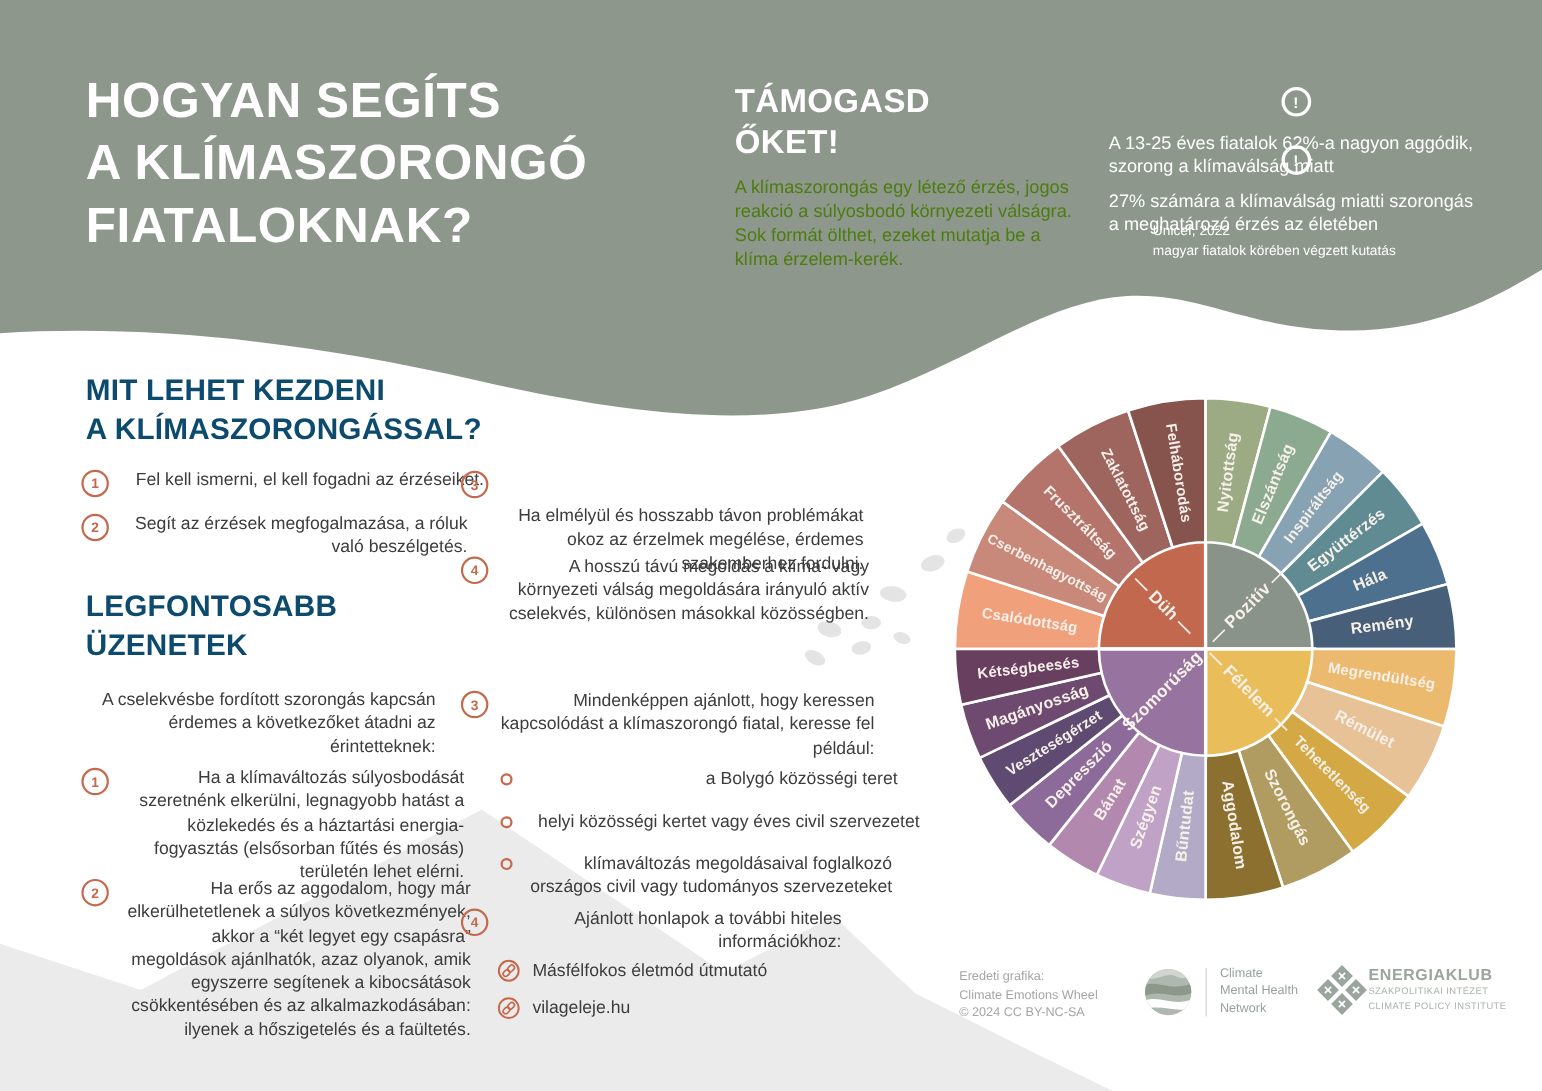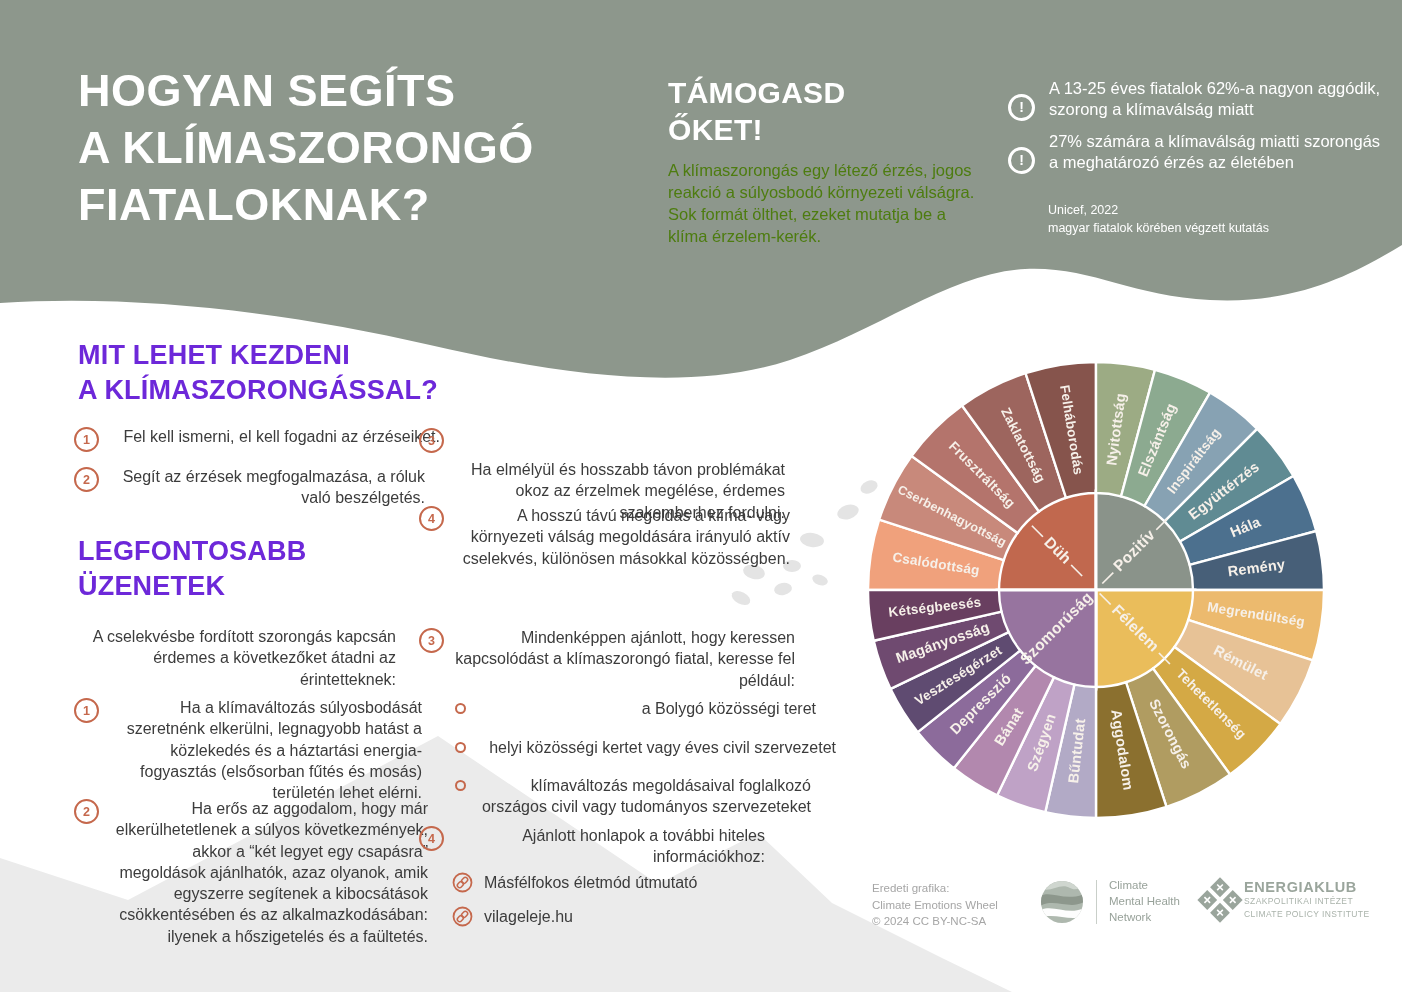--- a/index.html
+++ b/index.html
@@ -5,28 +5,28 @@
   html,body{margin:0;padding:0;background:#fff;}
   .canvas{position:relative;width:1402px;height:992px;background:#ffffff;
           font-family:"Liberation Sans",sans-serif;overflow:hidden;}
   .abs{position:absolute;}
   svg.layer{position:absolute;left:0;top:0;}
   .hdr-title{left:78px;top:62px;font-size:45px;font-weight:700;line-height:1.27;
              color:#fff;letter-spacing:.5px;}
   .hdr-sub{left:668px;top:74px;font-size:30px;font-weight:700;line-height:1.24;
            color:#fff;letter-spacing:.3px;}
   .hdr-para{left:668px;top:159px;width:318px;font-size:16.5px;line-height:1.34;color:#4d7c0f;}
-  .fact{display:flex;gap:14px;align-items:flex-end;}
+  .fact{display:flex;gap:14px;align-items:center;flex-direction:column;}
   .fact-text{font-size:16.5px;line-height:1.3;color:#fff;width:340px;}
   .alert{flex:0 0 auto;width:21px;height:21px;border:3px solid #fff;border-radius:50%;
          display:flex;align-items:center;justify-content:center;
          color:#fff;font-weight:700;font-size:14px;margin-top:1px;}
   .alert::after{content:"!";}
   .src{left:1048px;top:201px;font-size:12.5px;line-height:1.45;color:#fff;}
-  .sec-head{font-size:27px;font-weight:700;color:#6d28d9;line-height:1.28;letter-spacing:.2px;}
+  .sec-head{font-size:27px;font-weight:700;color:#0c4a6e;line-height:1.28;letter-spacing:.2px;}
   .item{display:flex;gap:11px;align-items:flex-start;}
   .num{flex:0 0 auto;width:21px;height:21px;border:2.5px solid #c5684c;border-radius:50%;
        color:#c5684c;font-size:12.5px;font-weight:700;display:flex;align-items:center;
        justify-content:center;margin-top:1px;}
   .itxt{font-size:16px;line-height:1.33;color:#3c3c3c;text-align:right;}
   .sub{display:flex;gap:10px;align-items:flex-start;}
   .dot{flex:0 0 auto;width:7px;height:7px;border:2px solid #c5684c;border-radius:50%;margin-top:5px;}
   .linkrow{display:flex;gap:11px;align-items:flex-start;}
   .credit{font-size:11.5px;line-height:1.45;color:#a6a6a6;}
   .cmhn-text{font-size:11.5px;color:#98a29a;line-height:1.38;}

